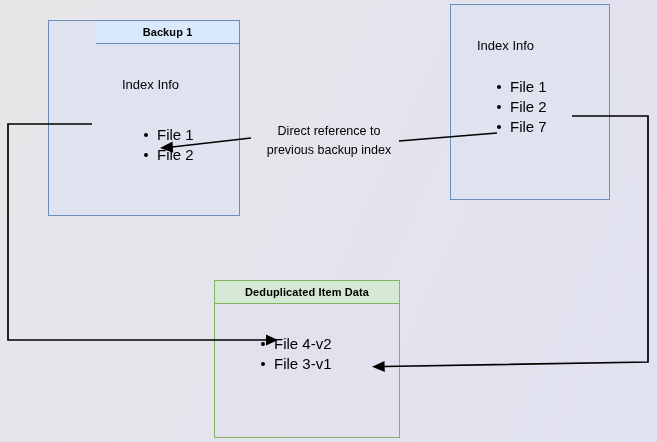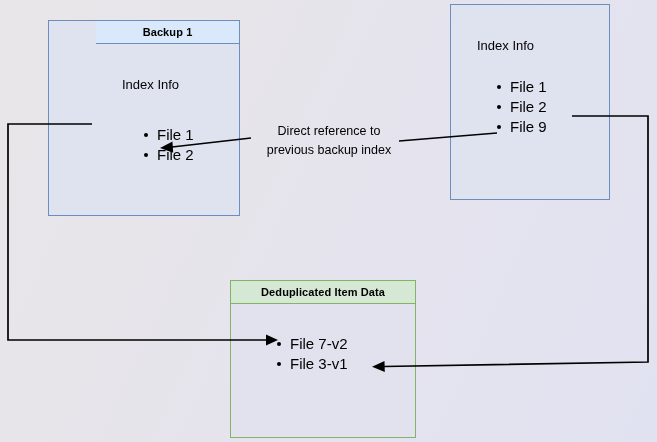--- a/index.html
+++ b/index.html
@@ -74,30 +74,30 @@
       </ul>
     </div>
   </div>
 
   <div class="box blue" style="left:450px;top:4px;width:160px;height:196px;">
     <div class="body">
       <div class="idx-title left">Index Info</div>
       <ul class="files" style="left:46px;top:72px;">
         <li>File 1</li>
         <li>File 2</li>
-        <li>File 9</li>
+        <li>File 7</li>
       </ul>
     </div>
   </div>
 
-  <div class="box green" style="left:230px;top:280px;width:186px;height:158px;">
+  <div class="box green" style="left:214px;top:280px;width:186px;height:158px;">
     <div class="hdr">Deduplicated Item Data</div>
     <div class="body">
       <ul class="files" style="left:46px;top:30px;">
-        <li>File 7-v2</li>
+        <li>File 4-v2</li>
         <li>File 3-v1</li>
       </ul>
     </div>
   </div>
 
   <svg class="wires" viewBox="0 0 657 442">
 
     <g>
       <path d="M 92 124 L 8 124 L 8 340 L 266 340"></path>
       <polygon points="266,334.5 278,340 266,345.5"></polygon>

